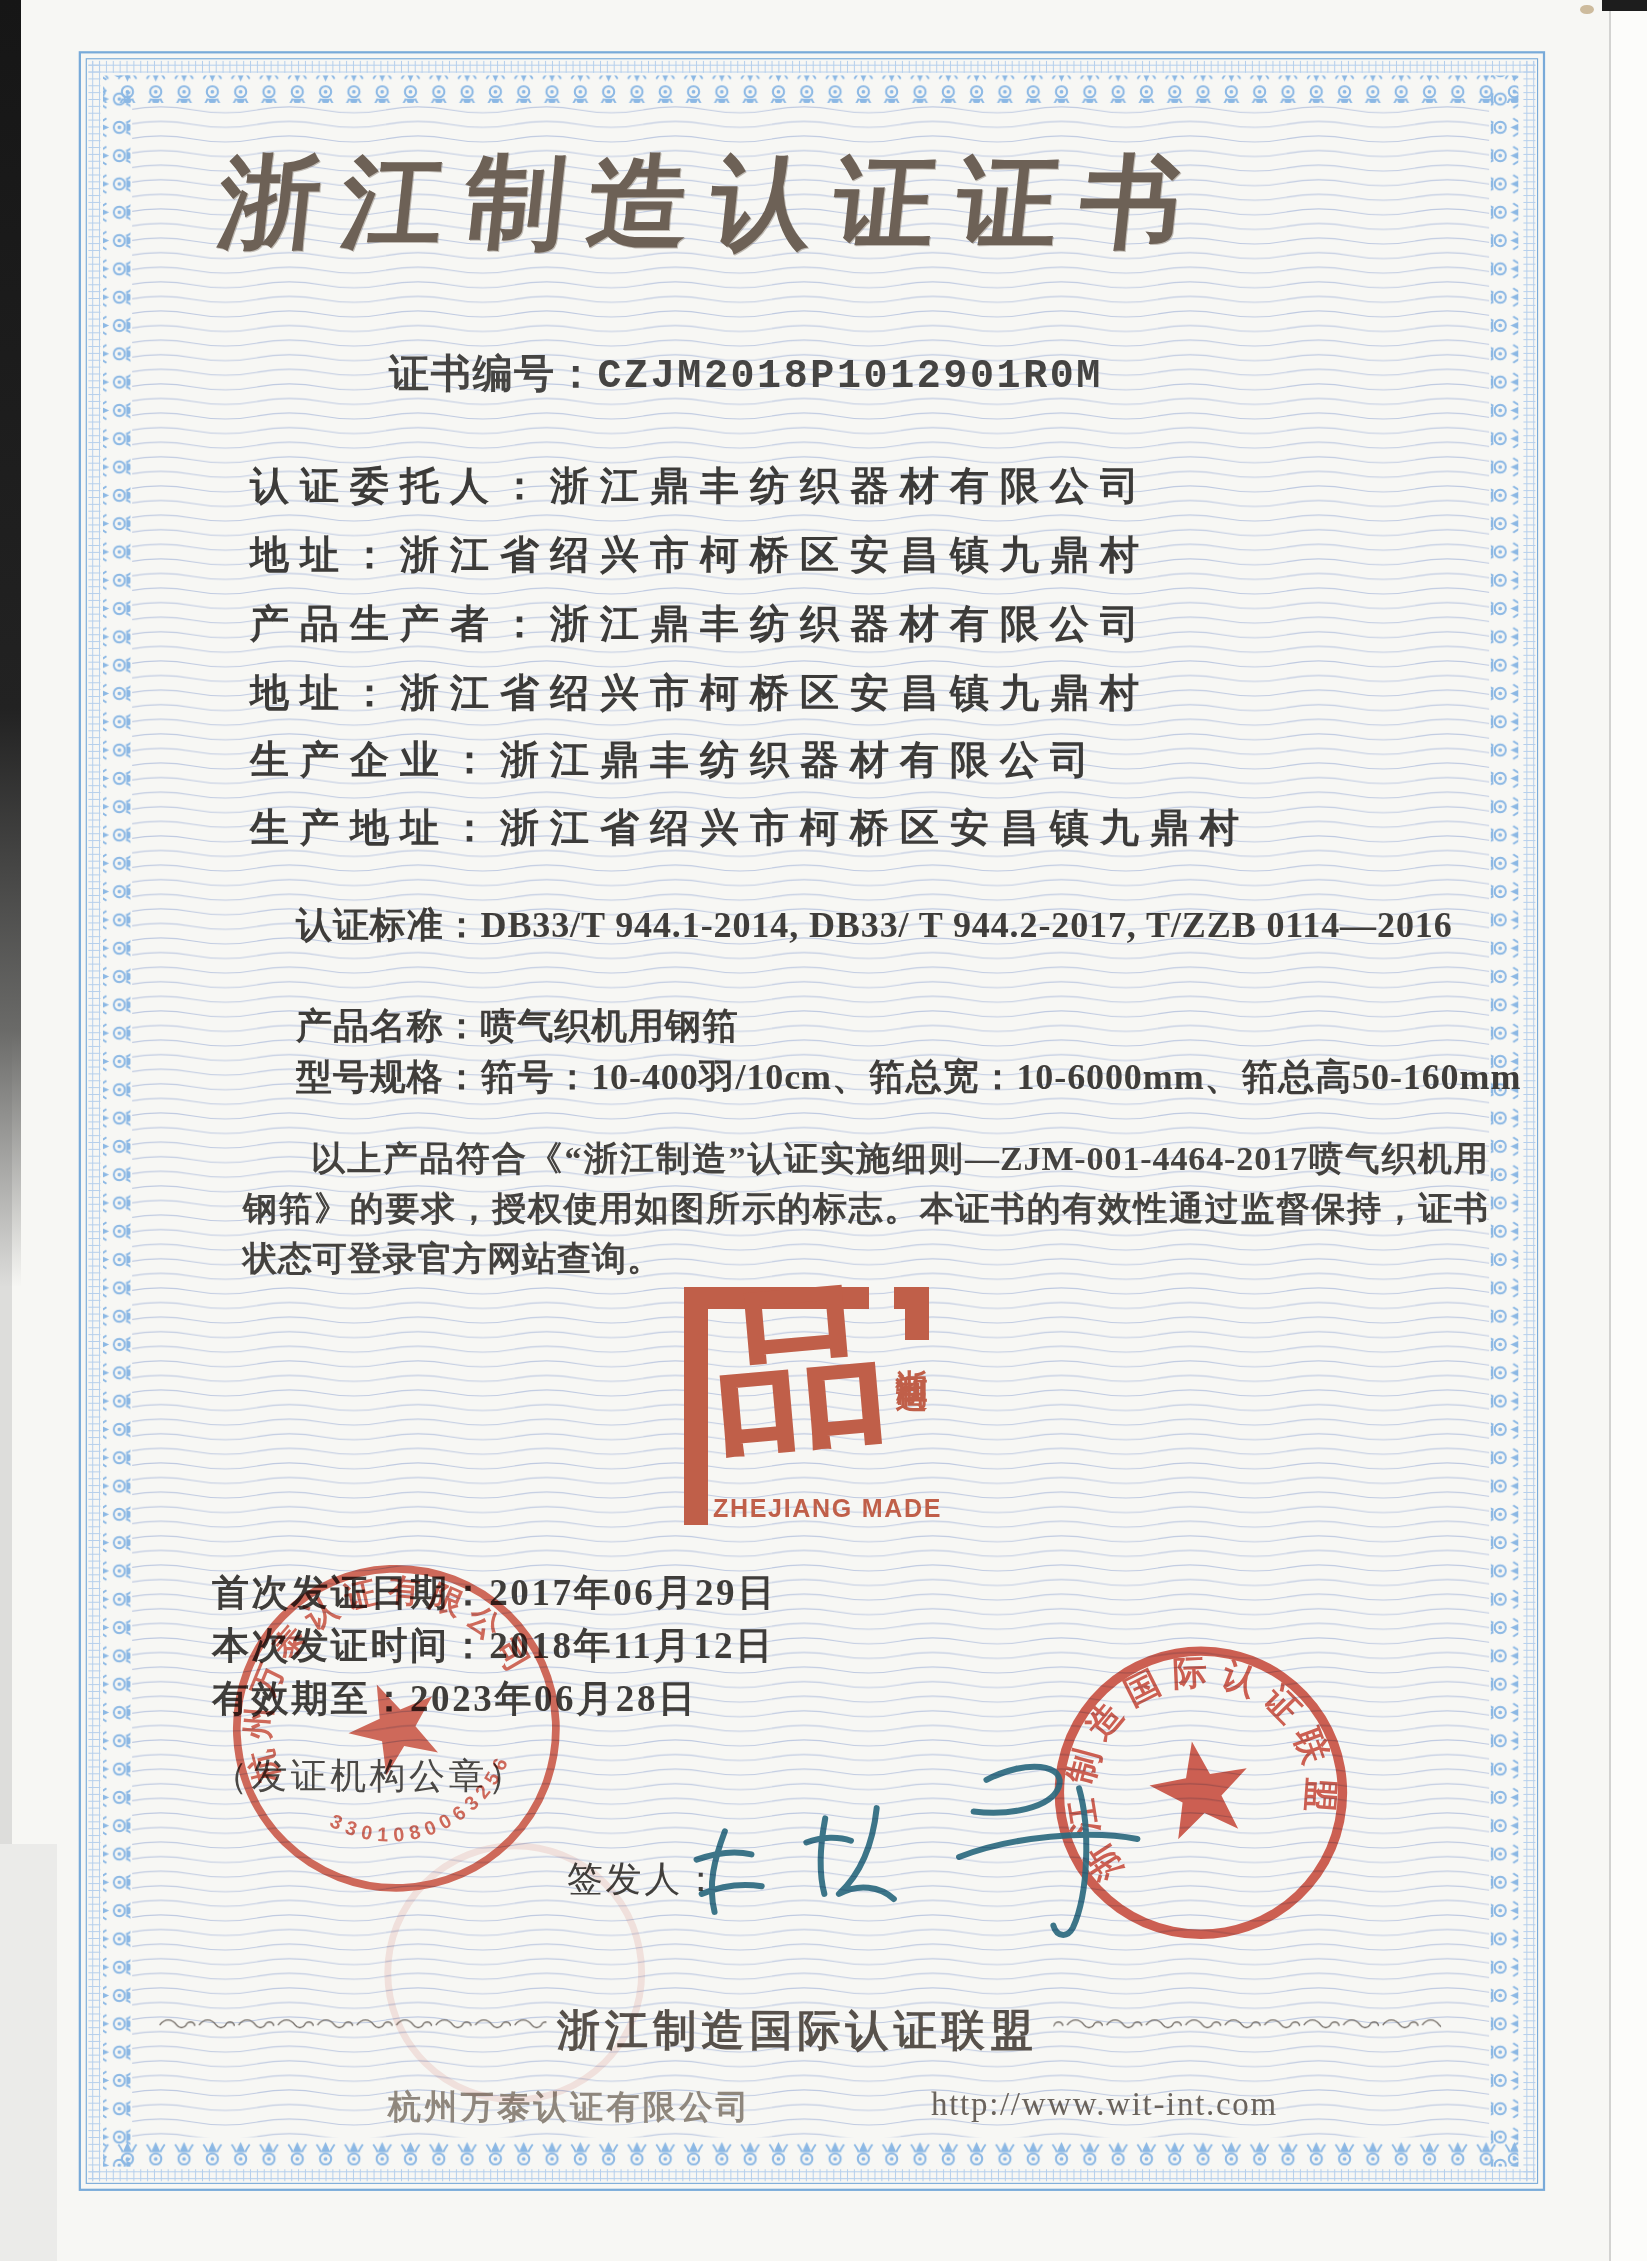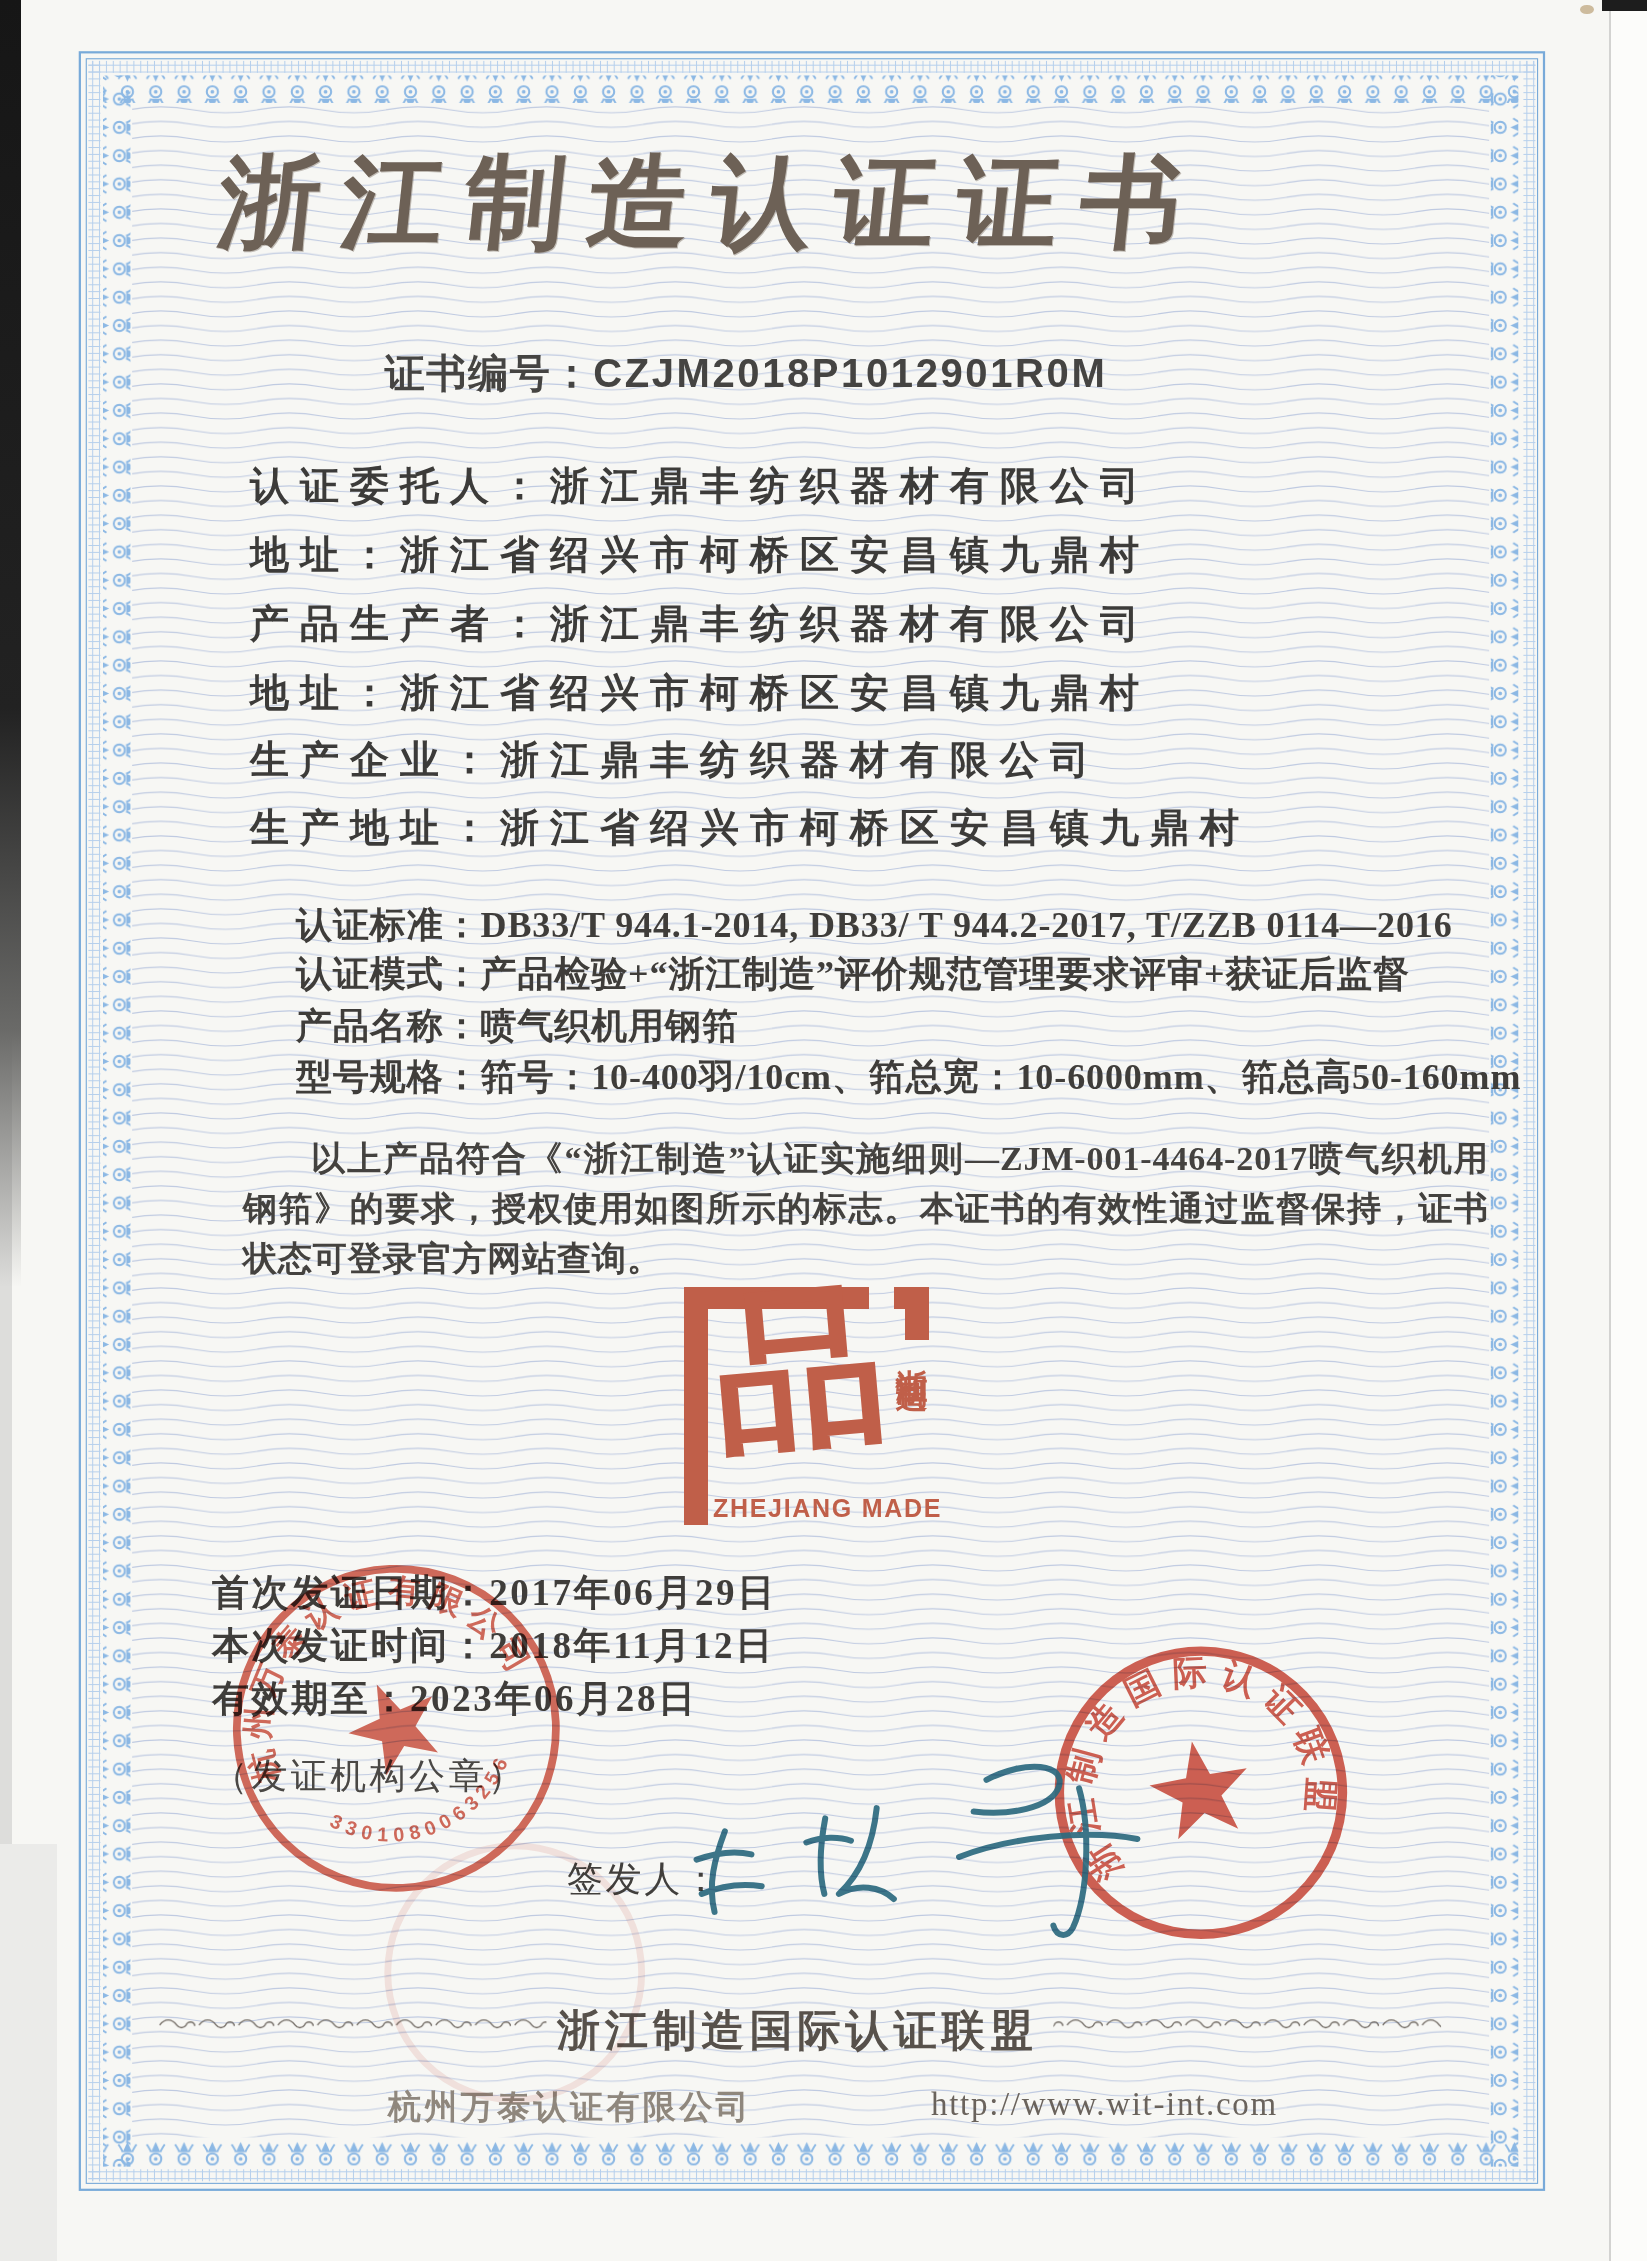--- a/index.html
+++ b/index.html
@@ -23,21 +23,21 @@
   .title{
     left:214px;top:136px;width:995px;height:133px;
     font-size:101px;font-weight:bold;color:#6d6156;text-align:center;
     letter-spacing:22px;transform:skewX(-6deg);white-space:nowrap;
     text-shadow:0.9px 0.9px 0 rgba(109,97,86,.4);
   }
   .certline{
     left:51px;top:346px;width:1390px;text-align:center;white-space:nowrap;
     font-size:40px;font-weight:bold;color:#454442;letter-spacing:1.7px;
   }
-  .certline .num{font-family:Liberation Sans, sans-serif;letter-spacing:2.6px;margin-top:42px;}
+  .certline .num{font-family:Liberation Mono, monospace;letter-spacing:2.6px;margin-top:42px;}
   .field{
     left:250px;width:1287px;height:50px;white-space:nowrap;
     font-size:39px;font-weight:bold;color:#3c3b39;letter-spacing:11px;
   }
   .spec{
     left:250px;width:1252px;height:45px;white-space:nowrap;
     font-size:36px;font-weight:bold;color:#3f3d3a;letter-spacing:0.9px;margin-left:46px;
   }
   .para{
     left:243px;top:1134px;width:1246px;
@@ -189,23 +189,20 @@
   </div>
   <div class="abs field" style="top:733px">
     <span>生产企业：</span><span>浙江鼎丰纺织器材有限公司</span>
   </div>
   <div class="abs field" style="top:801px">
     <span>生产地址：</span><span>浙江省绍兴市柯桥区安昌镇九鼎村</span>
   </div>
 
   <div class="abs spec" style="top:901px">
     <span>认证标准：</span><span>DB33/T 944.1-2014, DB33/ T 944.2-2017, T/ZZB 0114—2016</span>
-  </div>
-  <div class="abs spec" style="top:950px">
-    <span>认证模式：</span><span>产品检验+“浙江制造”评价规范管理要求评审+获证后监督</span>
   </div>
   <div class="abs spec" style="top:1002px">
     <span>产品名称：</span><span>喷气织机用钢筘</span>
   </div>
   <div class="abs spec" style="top:1053px">
     <span>型号规格：</span><span>筘号：10-400羽/10cm、筘总宽：10-6000mm、筘总高50-160mm</span>
   </div>
 
   <div class="abs para">以上产品符合《“浙江制造”认证实施细则—ZJM-001-4464-2017喷气织机用钢筘》的要求，授权使用如图所示的标志。本证书的有效性通过监督保持，证书状态可登录官方网站查询。</div>
 

